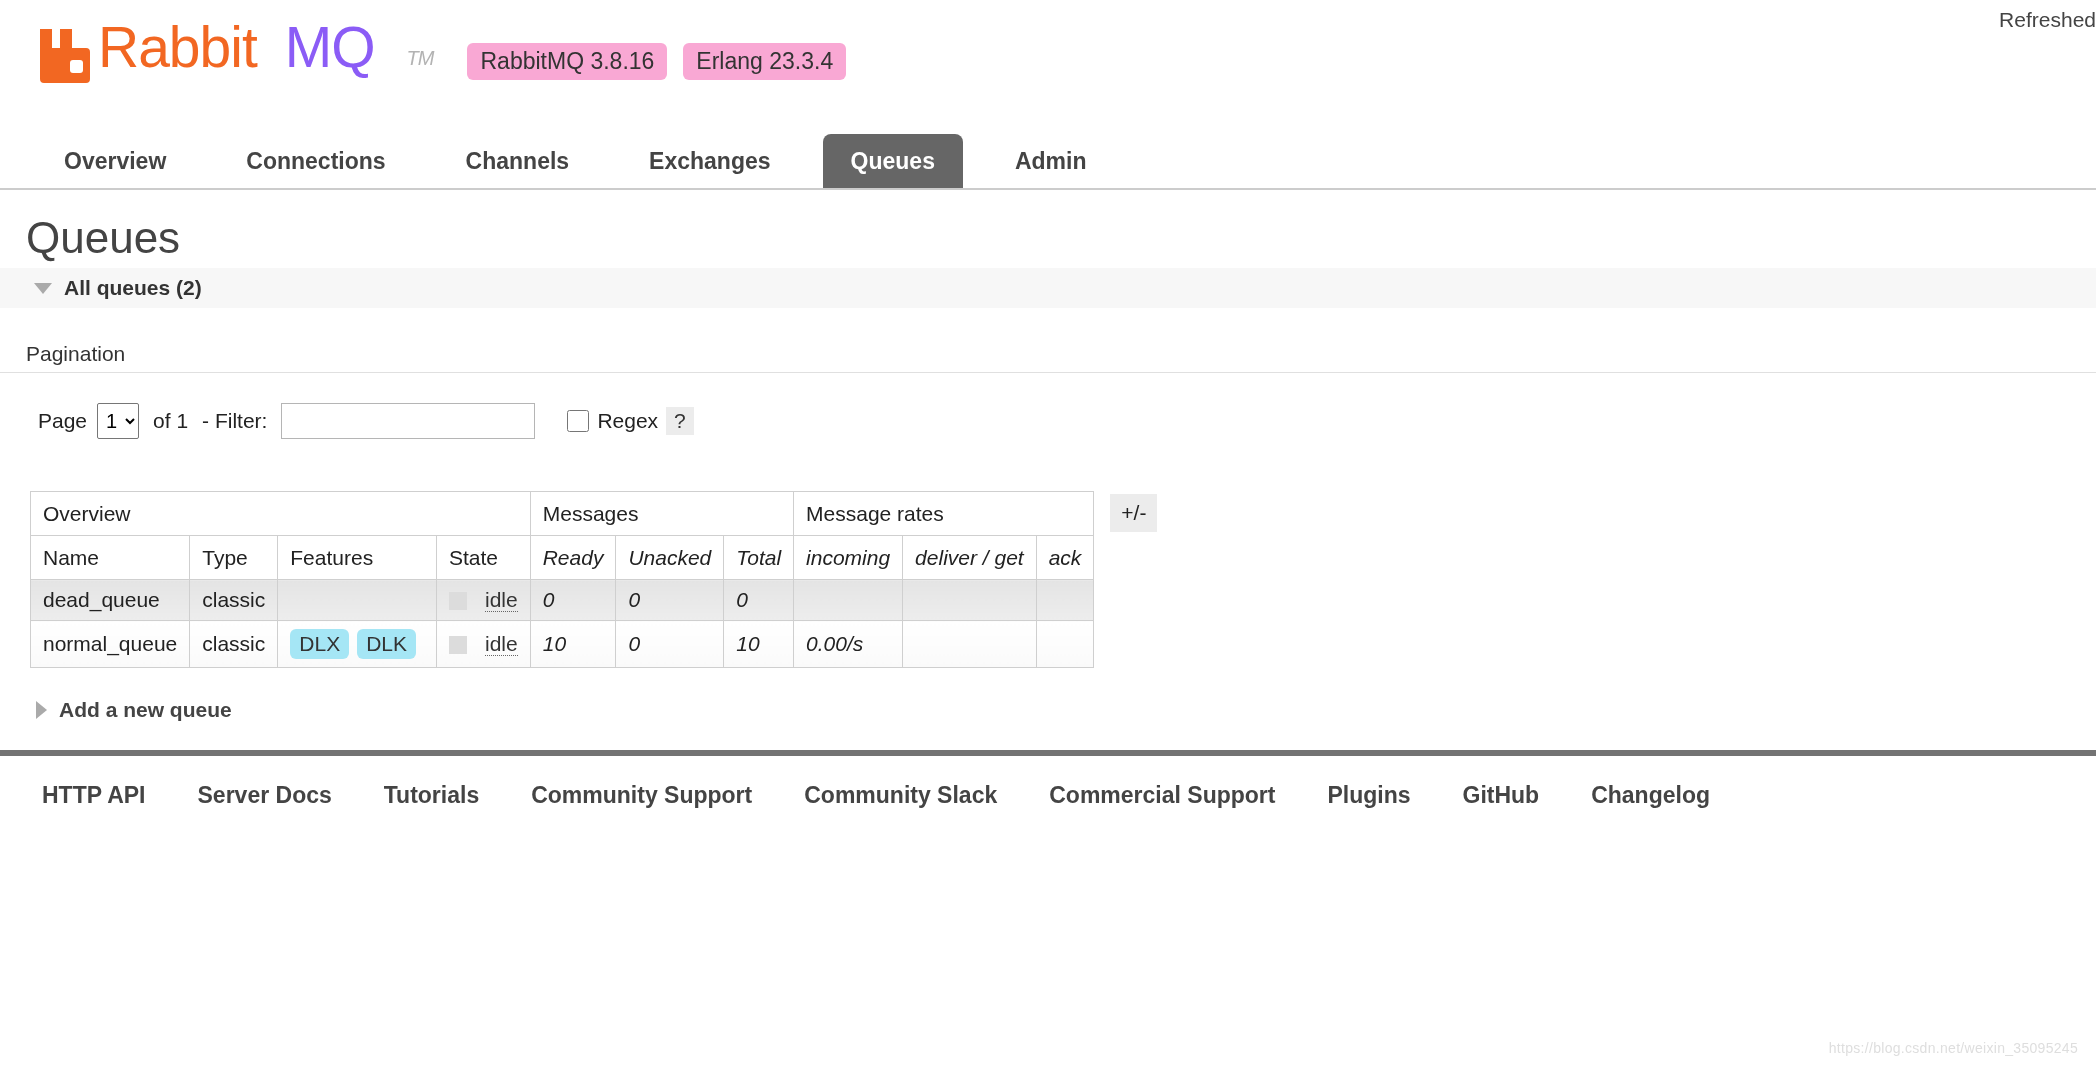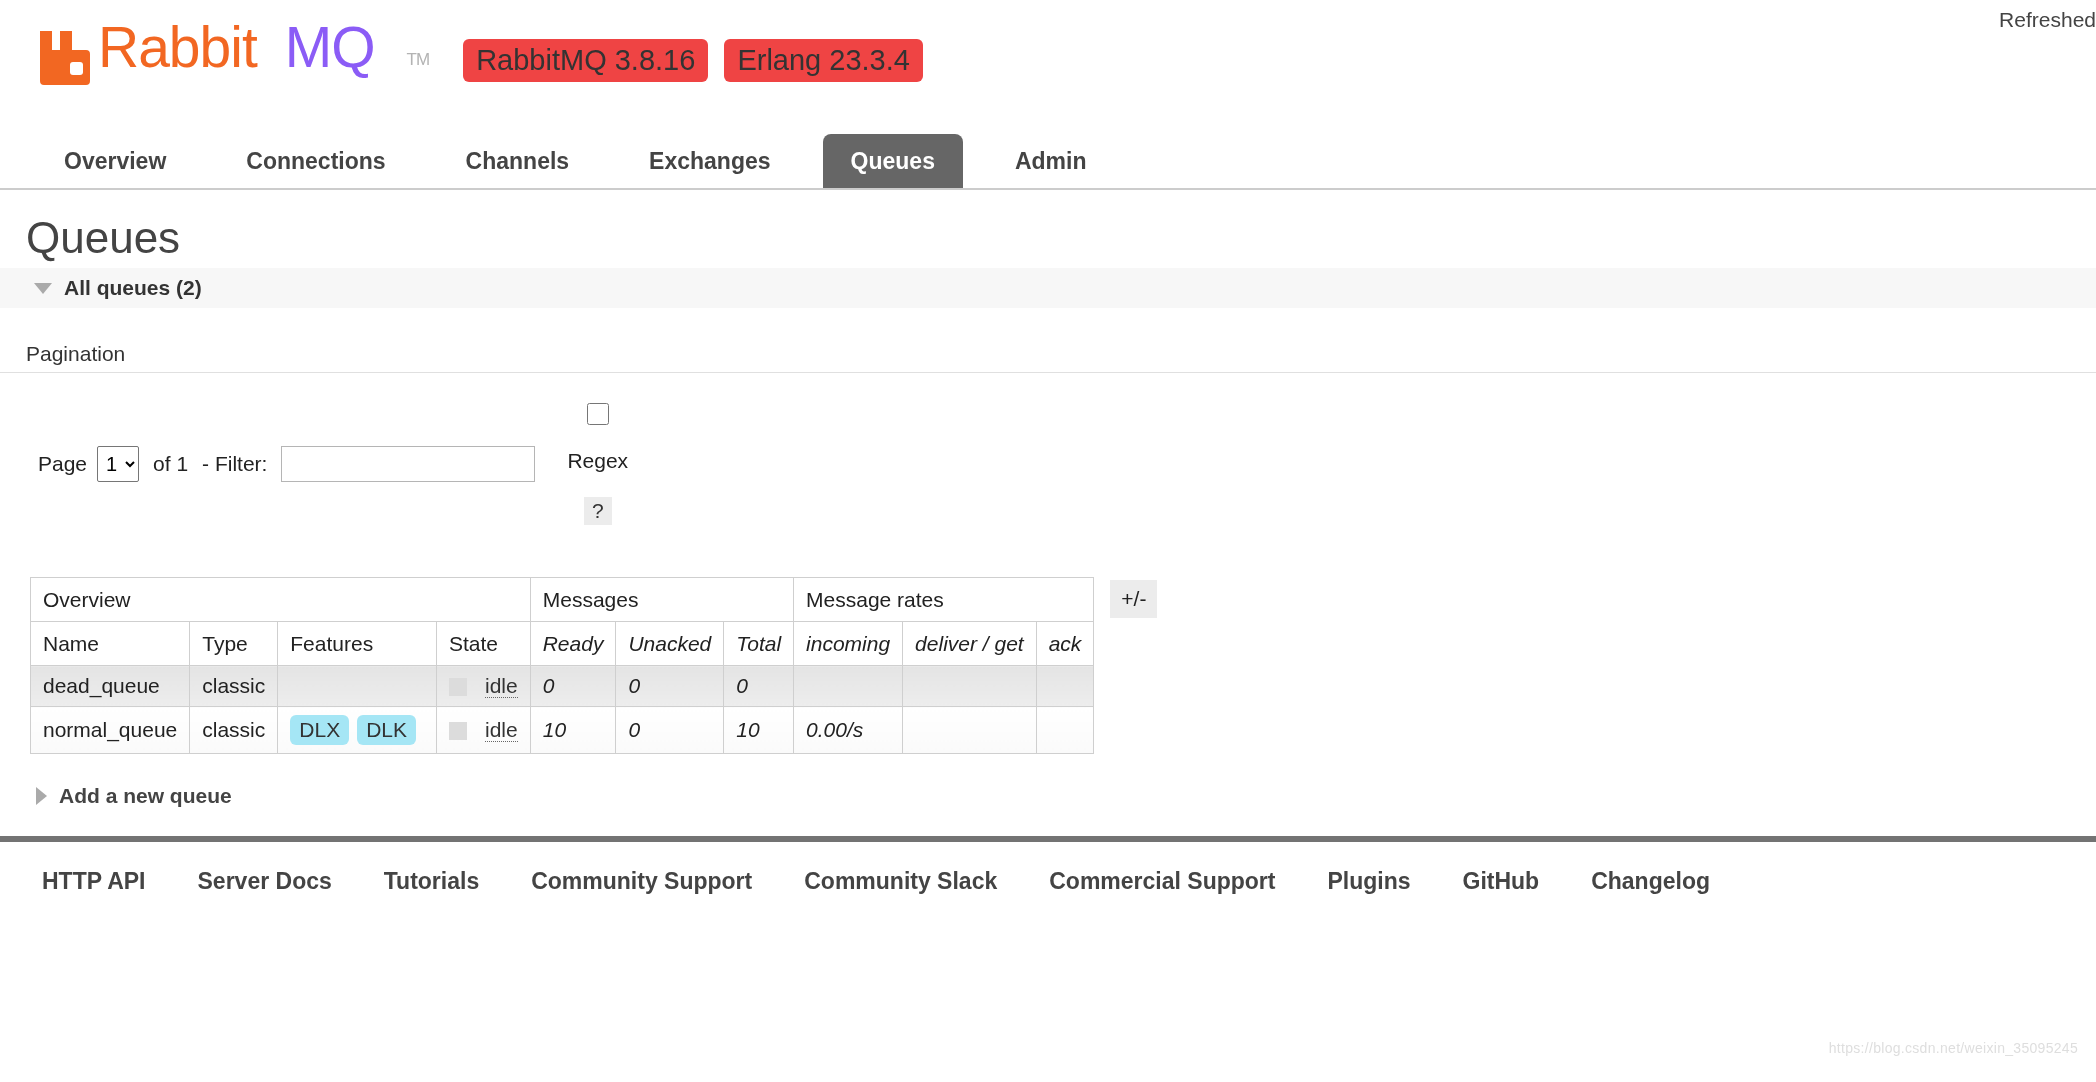--- a/index.html
+++ b/index.html
@@ -53,37 +53,38 @@
     line-height: 58px;
     letter-spacing: -1px;
     font-weight: 400;
     display: flex;
     align-items: baseline;
     gap: 28px;
   }
   .logo-rabbit { color: #f26722; }
   .logo-mq { color: #8b5cf6; }
   .logo-tm {
-    font-size: 17px;
+    font-size: 20px;
     color: #b3b3b3;
     margin-left: 4px;
     position: relative;
     top: -2px;
+    font-style: italic;
   }
   .version-badges {
     display: flex;
     align-items: center;
     gap: 16px;
     margin-left: 34px;
     margin-bottom: 9px;
   }
   .badge {
-    background: #ef4444;
-    color: #333333;
-    font-size: 29px;
+    background: #f9a8d4;
+    color: #333333;
+    font-size: 23px;
     padding: 5px 13px;
     border-radius: 6px;
     white-space: nowrap;
   }
 
   
   .nav {
     position: relative;
     margin-top: 14px;
     height: 56px;
@@ -185,22 +186,21 @@
     border: 1px solid #b5b5b5;
     background: #ffffff;
     font-size: 20px;
     font-family: "Liberation Sans", sans-serif;
     padding: 2px 6px;
   }
   .regex-wrap {
     display: flex;
     align-items: center;
     margin-left: 32px;
-    gap: 24px;
-    flex-direction: column;
+    gap: 8px;
   }
   input.regex-box {
     width: 22px; height: 22px;
     margin: 0;
   }
   .regex-label { font-size: 21px; }
   .help-q {
     background: #ececec;
     color: #333333;
     font-size: 21px;

